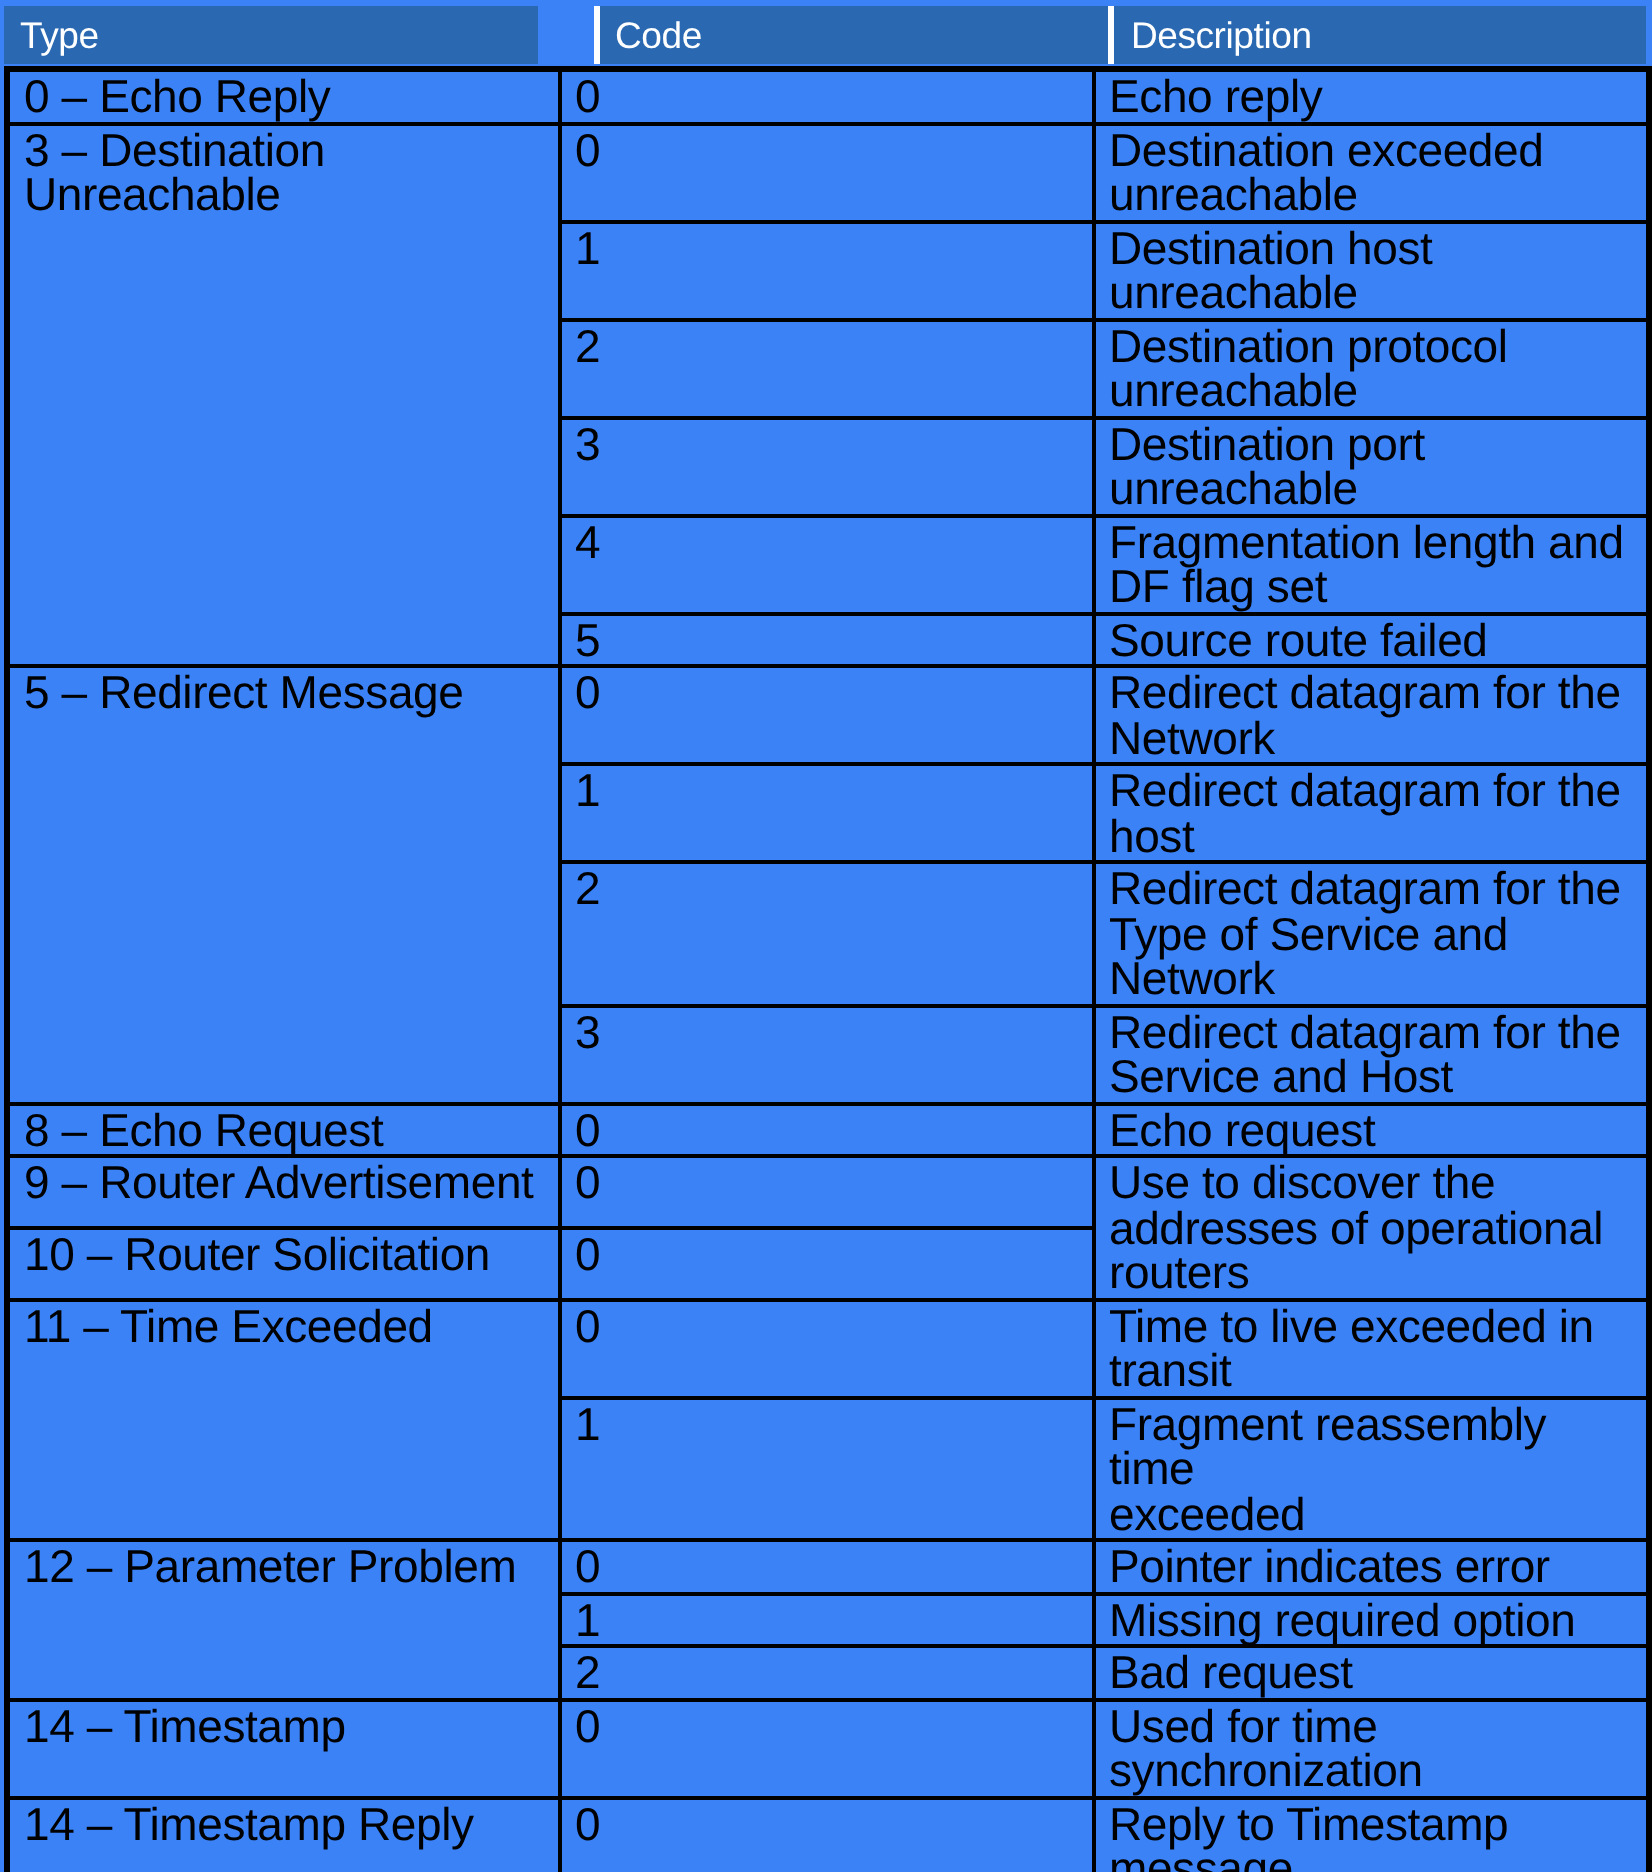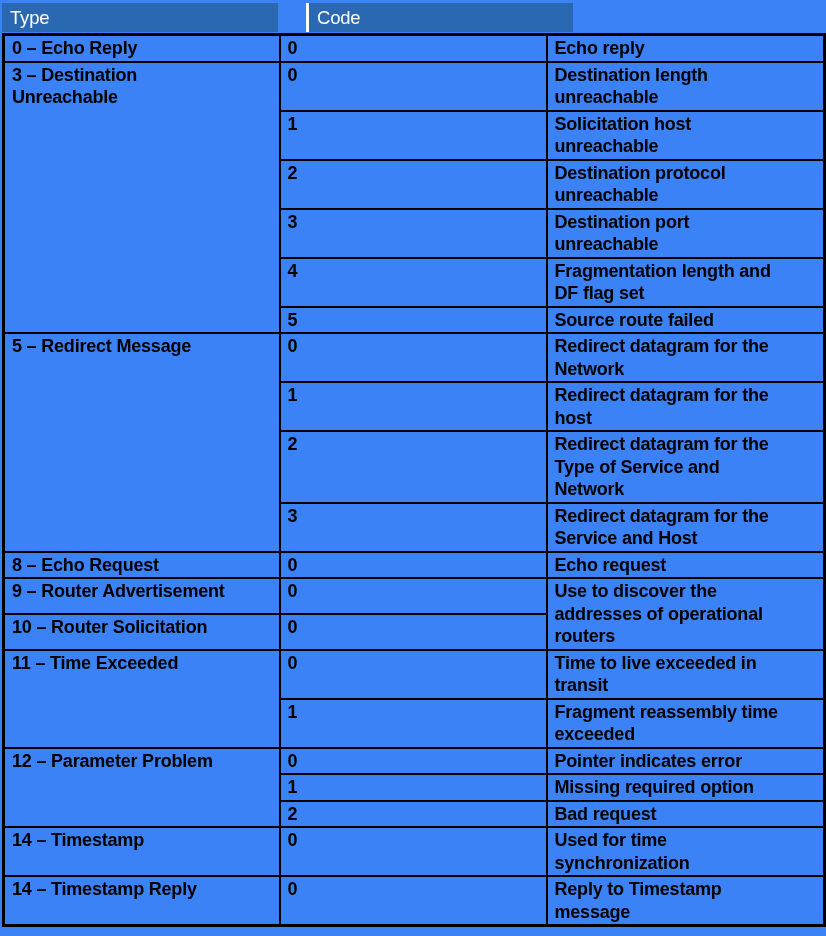--- a/index.html
+++ b/index.html
@@ -35,62 +35,62 @@
     margin-top: 1px;
     border: 3px solid #000000;
   }
   col.c1 { width: 276px; }
   col.c2 { width: 267px; }
   col.c3 { width: 278px; }
   td {
     border: 2px solid #000000;
     vertical-align: top;
     padding: 1px 6px 1px 7px;
-    font-size: 18px;
+    font-size: 23px;
     line-height: 22.5px;
     letter-spacing: -0.2px;
     white-space: pre-line;
     overflow: hidden;
-    font-weight: bold;
   }
 </style>
 </head>
 <body>
 
 <div class="page">
 
   <div class="hdr">
     <div class="hcell hc1">Type</div>
     <div class="hcell hc2">Code</div>
+    <div class="hcell hc3">Description</div>
   </div>
 
   <table class="tbl">
     <colgroup>
         <col class="c1">
         <col class="c2">
         <col class="c3">
       </colgroup>
     <tbody>
 
       <tr>
         <td>0 – Echo Reply</td>
         <td>0</td>
         <td>Echo reply</td>
       </tr>
 
       <tr>
         <td rowspan="6">3 – Destination
 Unreachable</td>
         <td>0</td>
-        <td>Destination length
+        <td>Destination exceeded
 unreachable</td>
       </tr>
       <tr>
         <td>1</td>
-        <td>Solicitation host
+        <td>Destination host
 unreachable</td>
       </tr>
       <tr>
         <td>2</td>
         <td>Destination protocol
 unreachable</td>
       </tr>
       <tr>
         <td>3</td>
         <td>Destination port

